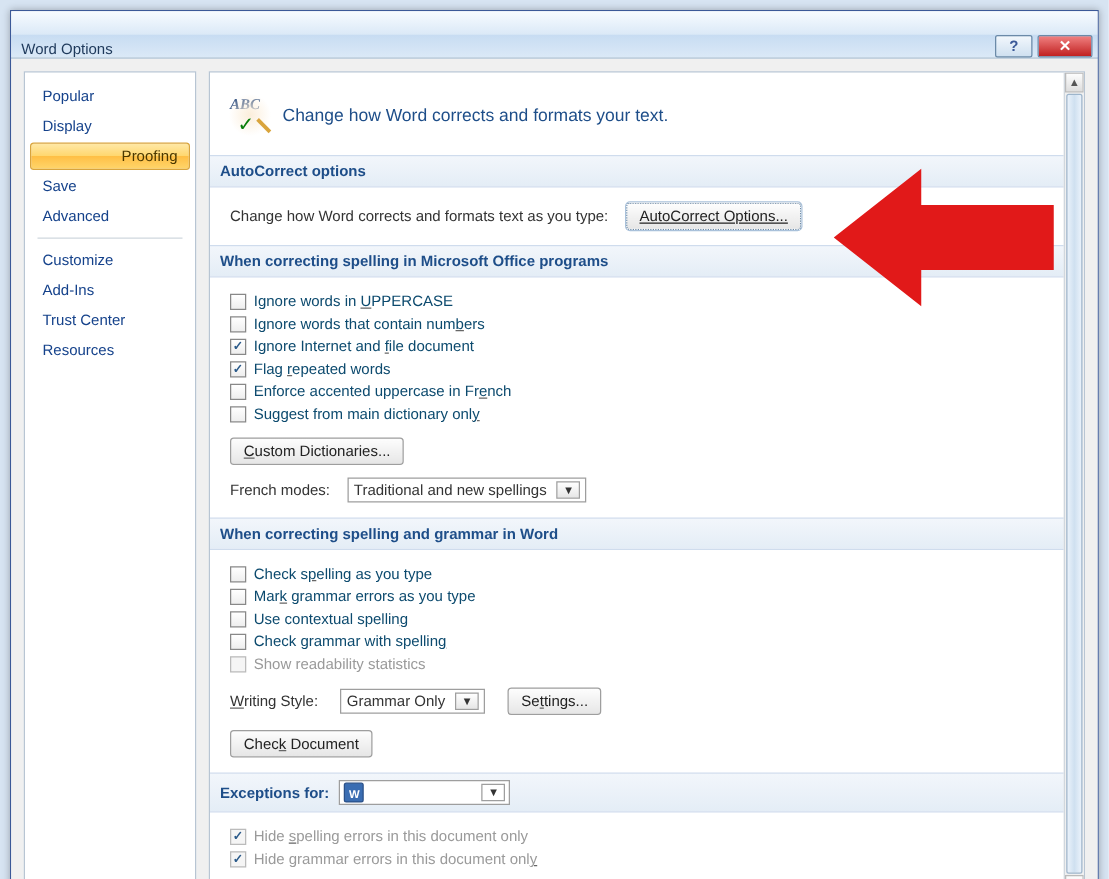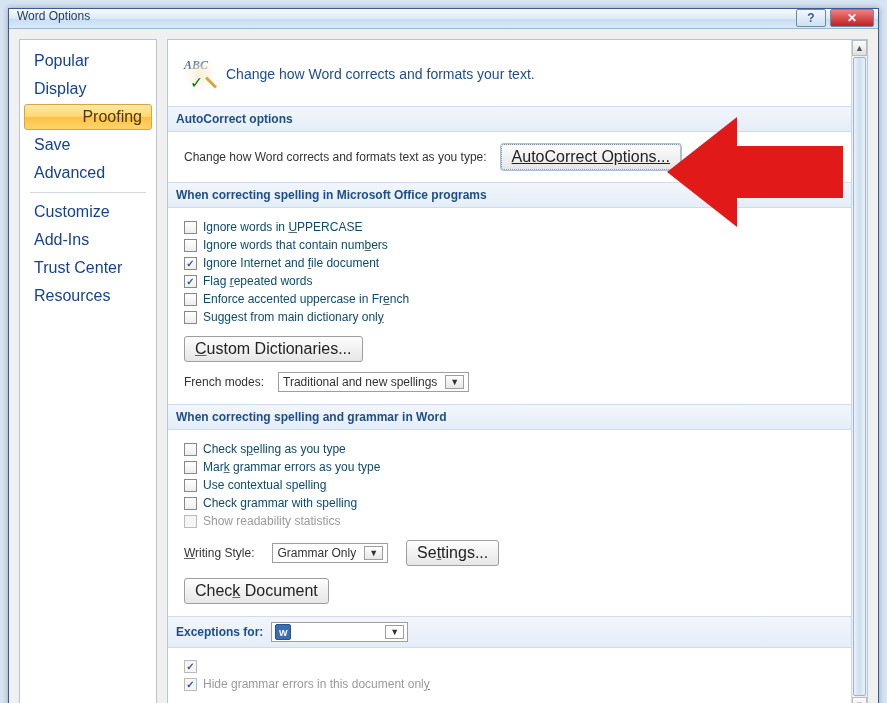--- a/index.html
+++ b/index.html
@@ -1,34 +1,34 @@
 <!DOCTYPE html>
 <html><head>
   <meta charset="utf-8">
   <style>
     * { box-sizing: border-box; margin: 0; padding: 0; font-family: "Segoe UI", Tahoma, sans-serif; }
     body { background: #d7e4f2; padding: 8px; font-size: 12px; }
     .window { background: #fff; border: 1px solid #3b5998; box-shadow: 0 0 6px rgba(0,0,0,0.3); width: 871px; position: relative;}
     .titlebar {
-      height: 20px; background: linear-gradient(to bottom, #f7fbff 0%, #dbe9f7 50%, #c7dcf2 51%, #dbe9f7 100%);
-      display: flex; align-items: flex-start; padding: 0 4px; border-bottom: 1px solid #9db5cc;
+      height: 38px; background: linear-gradient(to bottom, #f7fbff 0%, #dbe9f7 50%, #c7dcf2 51%, #dbe9f7 100%);
+      display: flex; align-items: flex-end; padding: 0 4px; border-bottom: 1px solid #9db5cc;
     }
     .titlebar .title { flex: 1; font-size: 12px; color: #1e395b; padding-left: 4px;}
     .winbtn { width: 30px; height: 18px; margin-left: 4px; display: flex; align-items: center; justify-content: center; border: 1px solid #6b8aa8; border-radius: 2px; }
     .winbtn.help { background: linear-gradient(#f2f7fc,#cfe0f0); color:#3b5998; font-weight:bold;}
     .winbtn.close { background: linear-gradient(#f08080,#c02020); color: #fff; width: 44px; font-weight:bold; }
 
     .content { display: flex; padding: 10px; gap: 10px; background: #f0f0f0; position: relative;}
     .sidebar {
       width: 138px; background: #fff; border: 1px solid #b8c5d3; padding: 6px 0;
     }
     .side-sep { border-top: 1px solid #d0d7de; margin: 6px 10px;}
     .sidebar .item {
       padding: 4px 10px; color: #15428b; cursor: pointer; margin: 2px 4px;
-      font-size: 16px;
+      font-size: 12px;
     }
     .sidebar .item.selected {
       background: linear-gradient(to bottom, #ffe8a6 0%, #ffd76e 49%, #ffbf45 50%, #ffd56a 100%);
       border: 1px solid #d9a43c; border-radius: 3px; color: #4b3800; padding: 3px 9px; text-align: right;
     }
     .main {
       flex: 1; background: #fff; border: 1px solid #b8c5d3; padding: 12px 0 12px 0; position: relative; overflow: hidden;
     }
     .heading-row { display: flex; align-items: center; gap: 10px; padding: 6px 16px 14px 16px;}
     .abc-icon { width: 32px; height: 32px; position: relative; }
@@ -42,21 +42,21 @@
       background: linear-gradient(to bottom, #f2f6fb, #e4edf6);
       border-top: 1px solid #cfdced; border-bottom: 1px solid #cfdced;
       color: #1e4e89; font-weight: bold; font-size: 12px;
       padding: 5px 8px; margin: 2px 0 10px 0;
     }
     .row { padding: 2px 16px; display:flex; align-items:center; gap:14px; color:#333;}
     .label-inline { color: #333; font-size: 12px;}
     .btn {
       background: linear-gradient(to bottom, #fdfdfd, #e6e6e6);
       border: 1px solid #9e9e9e; border-radius: 3px;
-      padding: 3px 10px; font-size: 16px; cursor: pointer; color: #222;
+      padding: 3px 10px; font-size: 12px; cursor: pointer; color: #222;
     }
     .btn.dotted { border: 1px dotted #6b8aa8; box-shadow: 0 0 0 1px #a9c1da; }
     .cb-row { display: flex; align-items: center; gap: 6px; padding: 2px 16px; font-size: 12px; color: #0c4a6e;}
     .cb { width: 13px; height: 13px; border: 1px solid #888; background: linear-gradient(#fff,#eee); display:flex; align-items:center; justify-content:center; font-size:10px; color:#2a5a8a; font-weight:bold;}
     .cb.checked::after { content: "✓"; }
     .cb.disabled { border-color:#bbb; background:#f5f5f5;}
     .cb-row.disabled { color:#9a9a9a; }
     .underline-hint { text-decoration: underline; text-decoration-color:#666; text-decoration-thickness:1px;}
     .select {
       border: 1px solid #9e9e9e; background:#fff; padding: 2px 4px; font-size:12px; display:flex; align-items:flex-start; gap:4px;
@@ -210,20 +210,21 @@
           <span>Exceptions for:</span>
           <span style="display:inline-flex; align-items:center; gap:4px; background:#fff; border:1px solid #9e9e9e; padding:1px 3px; font-weight:normal; color:#333;">
             <span class="word-icon-small">W</span>
             <span style="min-width:86px; color:#bbb;"></span>
             <span class="arrow" style="border:1px solid #9e9e9e;padding:1px 4px; font-size:9px;">▼</span>
           </span>
         </div>
         <div class="cb-block" id="exc-checks">
             <div class="cb-row disabled">
               <span class="cb checked disabled"></span>
+              <span><span>Hide </span><span class="underline-hint">s</span><span>pelling errors in this document only</span></span>
             </div>
             <div class="cb-row disabled">
               <span class="cb checked disabled"></span>
               <span><span>Hide grammar errors in this document onl</span><span class="underline-hint">y</span><span></span></span>
             </div>
           </div>
       </div>
 
       <div class="scrollbar">
         <div class="sb-btn">▲</div>

